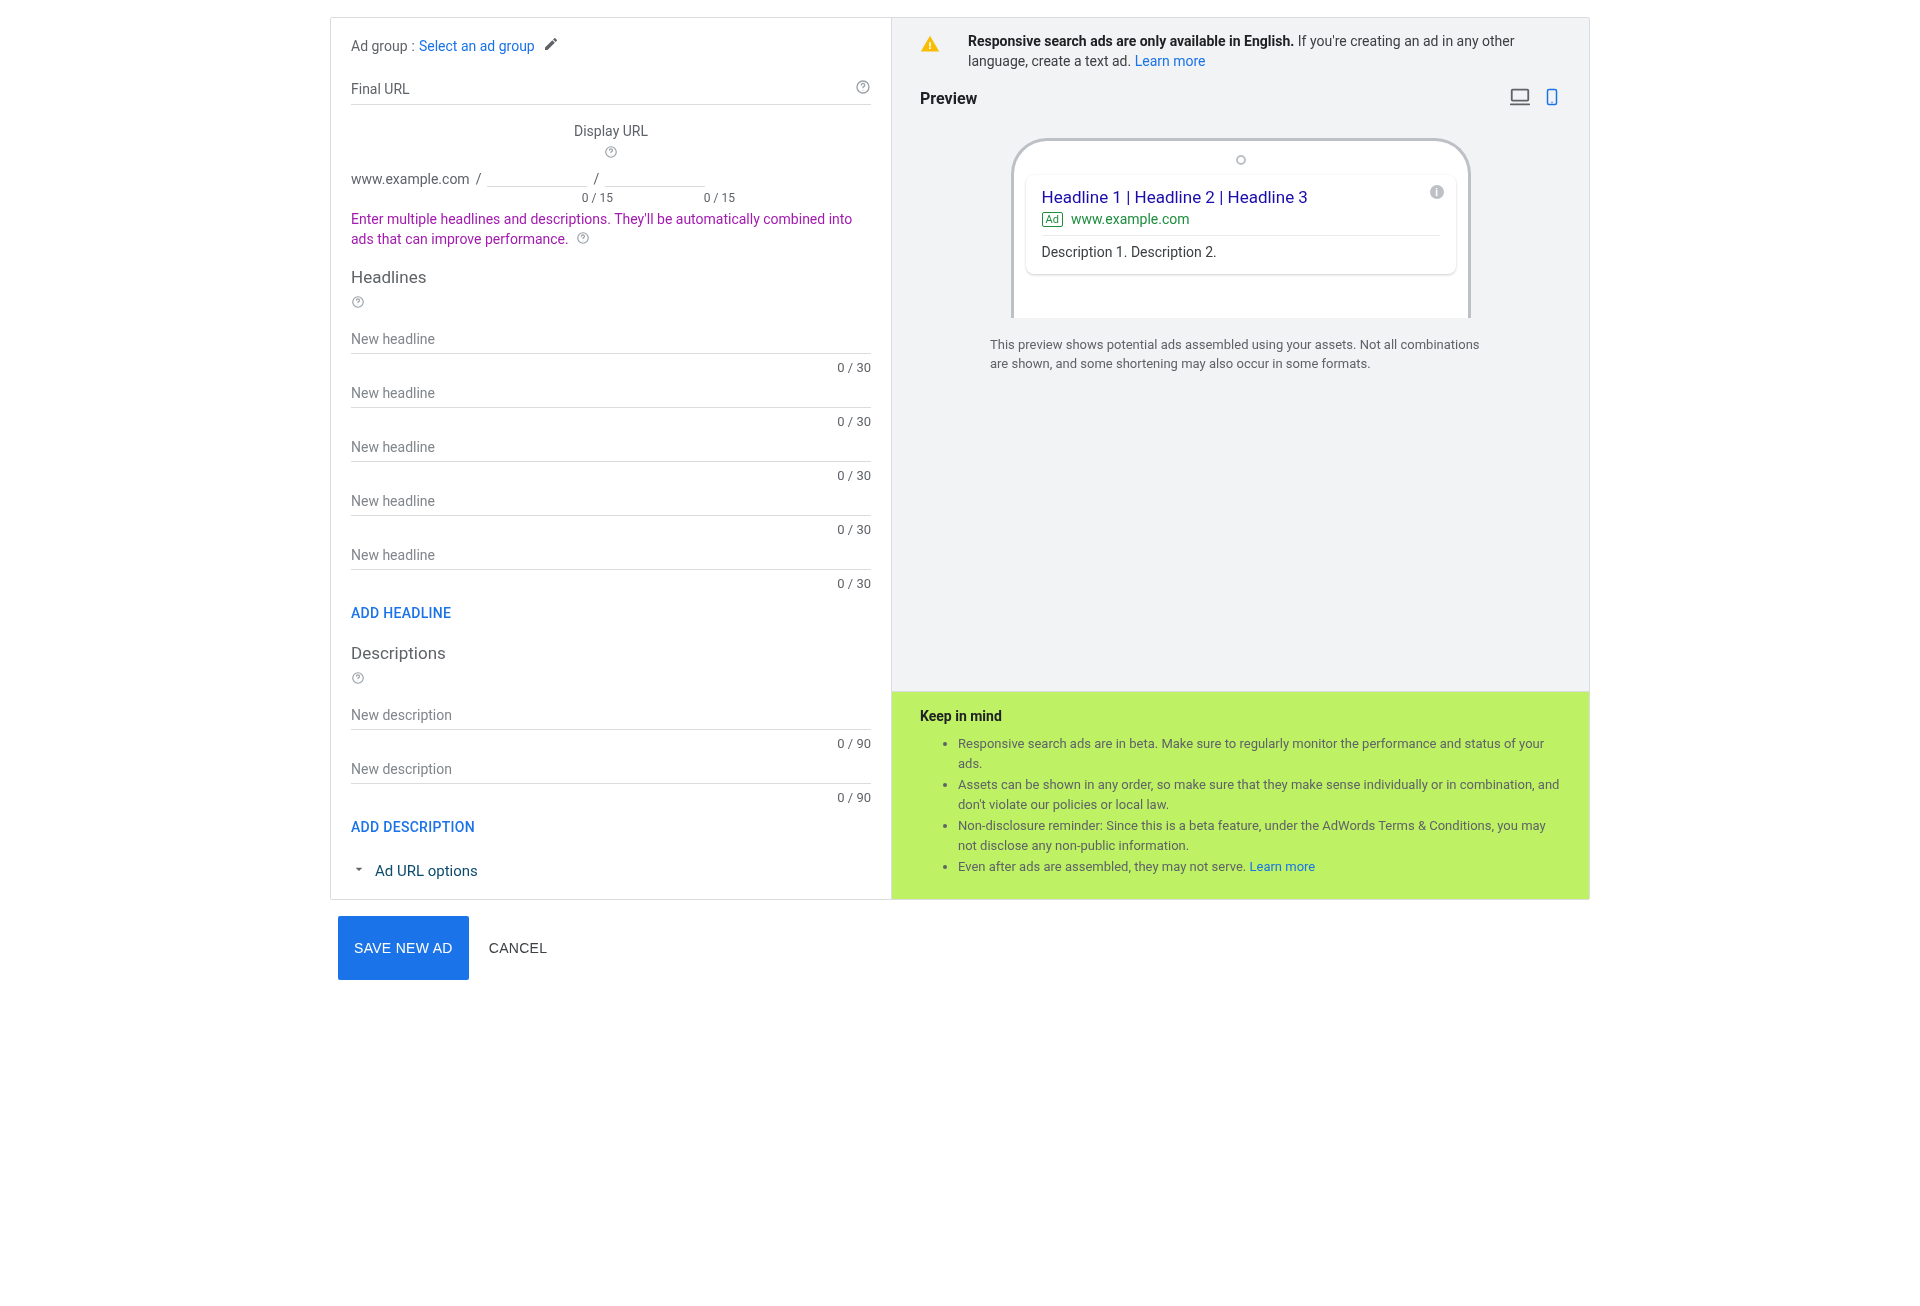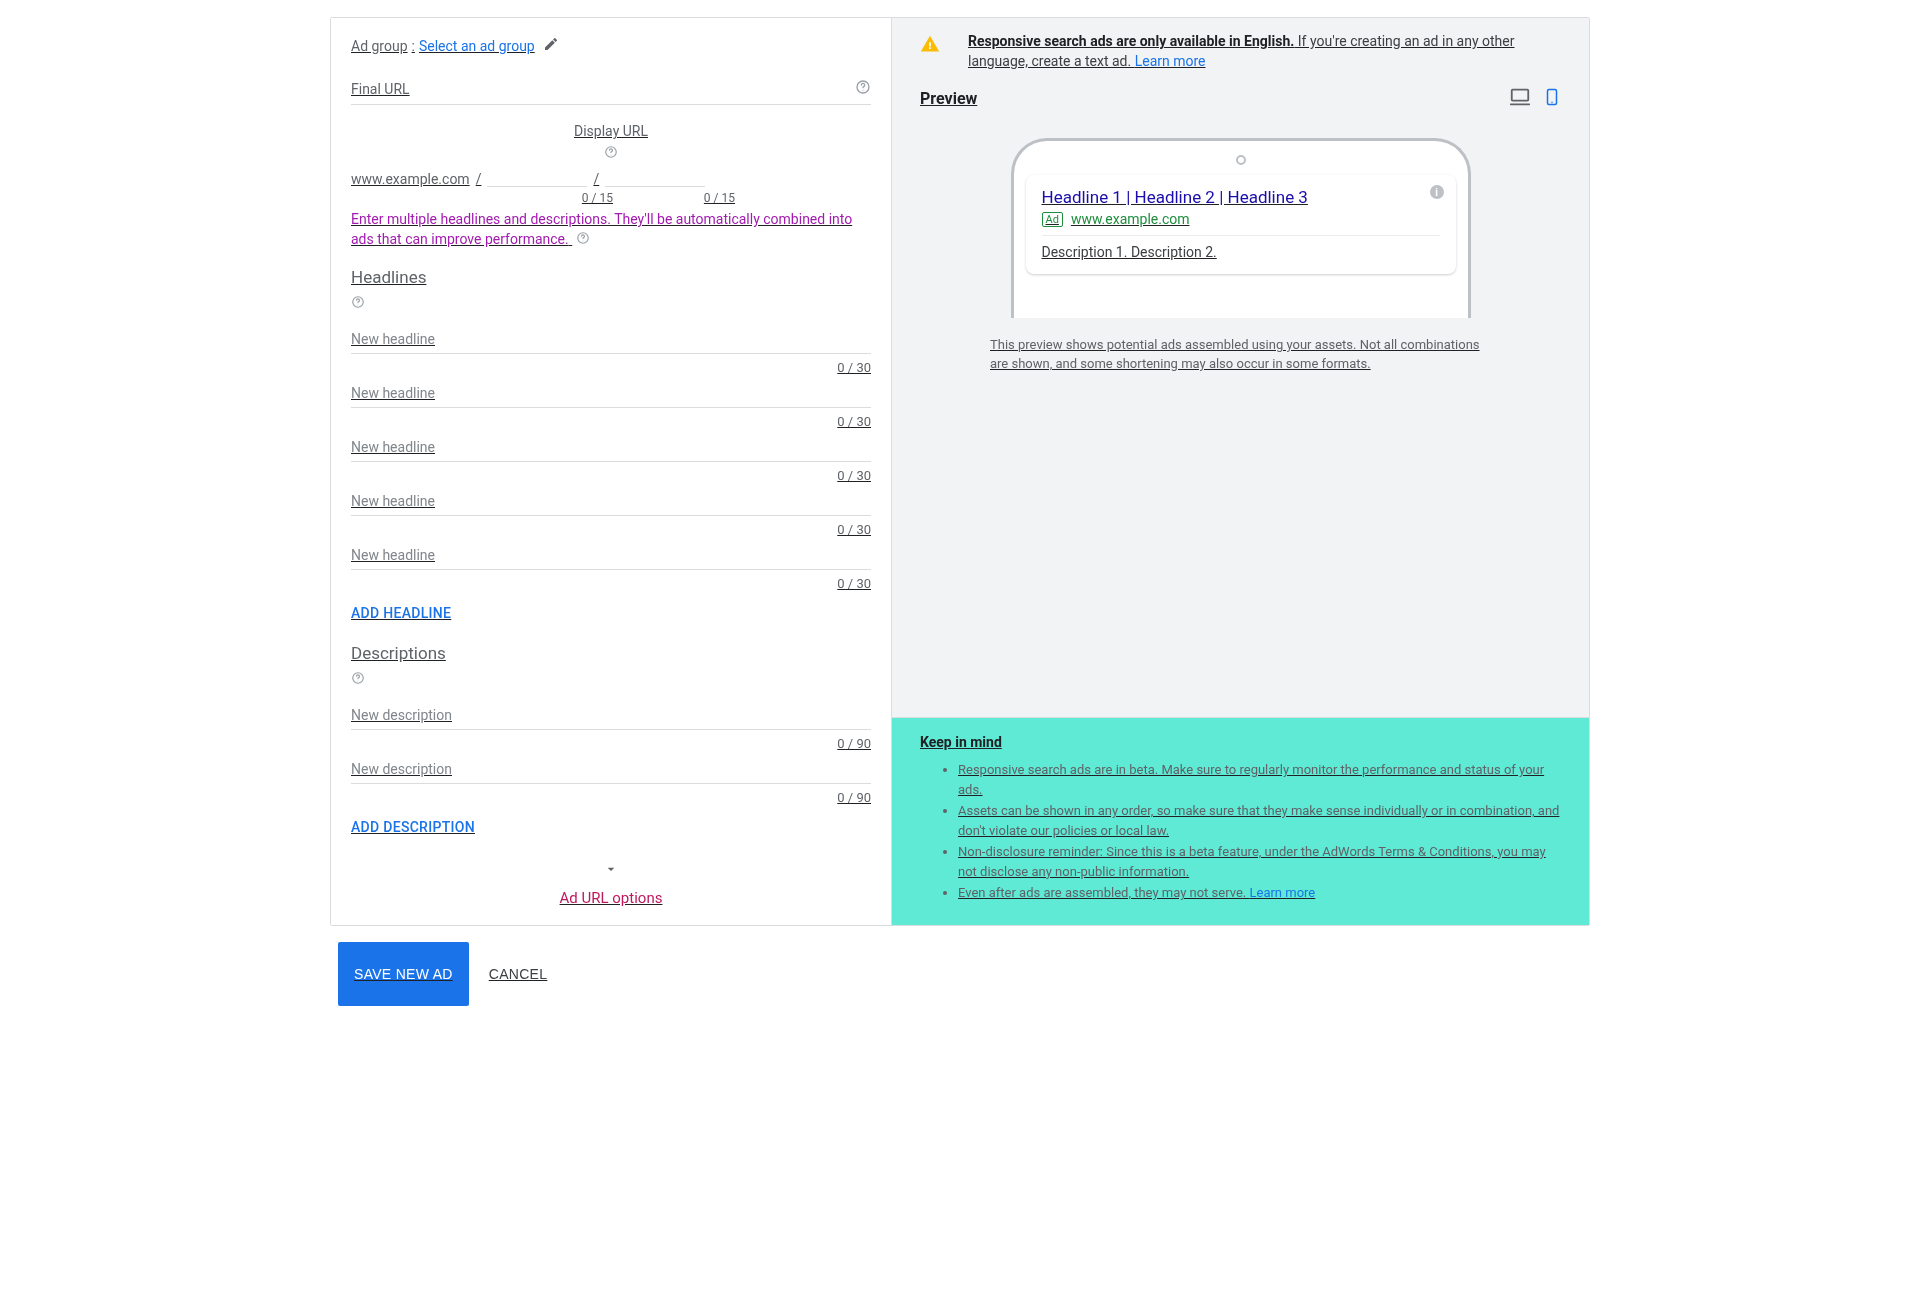--- a/index.html
+++ b/index.html
@@ -1,17 +1,17 @@
 <!DOCTYPE html>
 <html><head>
 <meta charset="utf-8">
 <style>
   * { box-sizing: border-box; margin: 0; padding: 0; }
   body { font-family: Roboto, Arial, sans-serif; background: #fff; color: #202124; font-size: 14px; }
-  .container { width: 1260px; margin: 17px auto; text-decoration: underline; }
+  .container { width: 1260px; margin: 17px auto; }
   .main-card { border: 1px solid #dadce0; display: flex; background: #fff; margin-top: 10px; border-radius: 2px; }
   .left-panel { width: 560px; padding: 18px 20px 18px 20px; background: #fff; }
   .right-panel { flex: 1; background: #f1f3f4; border-left: 1px solid #dadce0; display: flex; flex-direction: column; }
   .right-top { padding: 14px 28px 10px 28px; }
   .right-notice { display: flex; align-items: flex-start; gap: 28px; margin-bottom: 14px; }
   .warn-icon { flex-shrink: 0; margin-top: 2px; }
   .notice-text { font-size: 14px; color: #3c4043; line-height: 1.4; }
   .notice-text b { font-weight: 700; color: #202124; }
   .link { color: #1a73e8; cursor: pointer; }
   .row-adgroup { color: #5f6368; font-size: 14px; margin-bottom: 24px; display: flex; align-items: center; gap: 4px; }
@@ -26,36 +26,36 @@
   .path-input { border:none;border-bottom:1px solid #dadce0;width:100px;background:transparent;font-size:14px;padding:2px 0;outline:none; }
   .counter-row { display: flex; gap: 6px; font-size: 12px; color: #5f6368; margin-top: 4px; }
   .counter-row span:first-child { width: 146px; text-align:right; padding-right:40px;}
   .counter-row .c1 { width:110px; text-align:right; }
   .counter-row .c2 { width:116px; text-align:right; }
   .instr { color: #a21caf; font-size: 14px; line-height: 1.45; margin-top: 4px; margin-bottom: 16px; }
   .sec-label { color: #5f6368; font-size: 17px; display:flex; gap:6px; margin-bottom: 8px; flex-direction: column; }
   .input-row { border-bottom: 1px solid #dadce0; padding: 10px 0 6px 0; color: #80868b; font-size: 14px; }
   .cnt-right { text-align: right; color: #5f6368; font-size: 13px; padding: 6px 0 0 0; }
   .add-link { color: #1a73e8; font-weight: 500; letter-spacing: 0.3px; font-size: 14px; padding: 14px 0 8px 0; cursor:pointer; }
-  .collapse-row { display:flex; align-items:center; gap:8px; font-size:15px; color:#be185d; padding-top: 18px; cursor:pointer;flex-direction:column; }
+  .collapse-row { display:flex; align-items:center; gap:8px; font-size:15px; color:#0c4a6e; padding-top: 18px; cursor:pointer; }
   .preview-header { display:flex; justify-content:space-between; align-items:center; padding: 0 0 8px 0; }
   .preview-title { font-weight:700; font-size:16px; color:#202124; }
   .device-toggle { display:flex; gap:10px; align-items:center; }
   .device-toggle svg { cursor:pointer; }
   .phone-frame { width: 460px; margin: 18px auto 6px auto; border: 3px solid #bdc1c6; border-bottom:none; border-radius: 36px 36px 0 0; padding: 14px 12px 0 12px; background:#fff; height: 180px; overflow:hidden; position:relative;}
   .speaker { width:10px;height:10px;border:2px solid #bdc1c6;border-radius:50%;margin:0 auto 10px auto; }
   .ad-card { background:#fff; border-radius:8px; box-shadow:0 1px 3px rgba(0,0,0,0.12),0 1px 2px rgba(0,0,0,0.08); padding:12px 16px 14px 16px; position:relative;}
   .ad-head { color:#1a0dab; font-size:17px; margin-bottom:4px; }
   .ad-urlrow { display:flex; align-items:center; gap:8px; margin-bottom:8px; border-bottom:1px solid #ebebeb; padding-bottom:8px;}
   .ad-badge { border:1px solid #1e8e3e; color:#1e8e3e; font-size:11px; padding:0 3px; border-radius:2px; }
   .ad-url { color:#1e8e3e; font-size:14px; }
   .ad-desc { color:#3c4043; font-size:14px; }
   .ad-info { position:absolute; top:10px; right:12px; width:14px;height:14px;background:#bdc1c6;border-radius:50%;display:flex;align-items:center;justify-content:center;color:#fff;font-size:10px;font-weight:bold;}
   .preview-note { color:#5f6368; font-size:13px; padding: 12px 70px 20px 70px; line-height:1.45; }
-  .keepmind { border-top:1px solid #dadce0; padding:16px 28px 20px 28px; background:#5eead4; }
+  .keepmind { border-top:1px solid #dadce0; padding:16px 28px 20px 28px; background:#bef264; }
   .keepmind h4 { font-size:14px; font-weight:700; margin-bottom:10px; }
   .keepmind ul { list-style: disc; padding-left: 38px; color:#5f6368; font-size:13px; line-height:1.5; }
   .keepmind li { margin-bottom:2px; }
   .footer { padding: 16px 4px 24px 8px; display:flex; gap:20px; align-items:center; }
   .btn-primary { background:#1a73e8; color:#fff; border:none; padding:24px 16px; font-size:14px; font-weight:500; letter-spacing:0.3px; cursor:pointer; border-radius:2px;}
   .btn-text { background:none;border:none;color:#3c4043;font-size:14px;font-weight:500;letter-spacing:0.3px;cursor:pointer;}
   .flexfill { flex:1; }
 </style>
 </head>
 <body>

